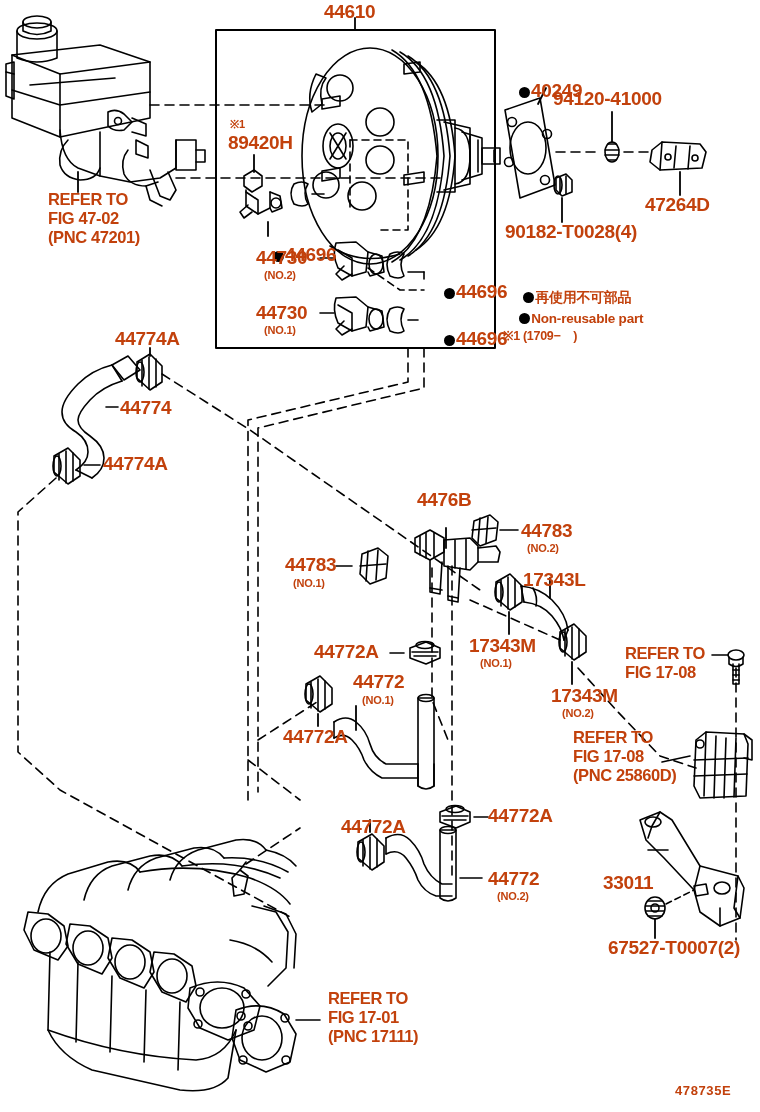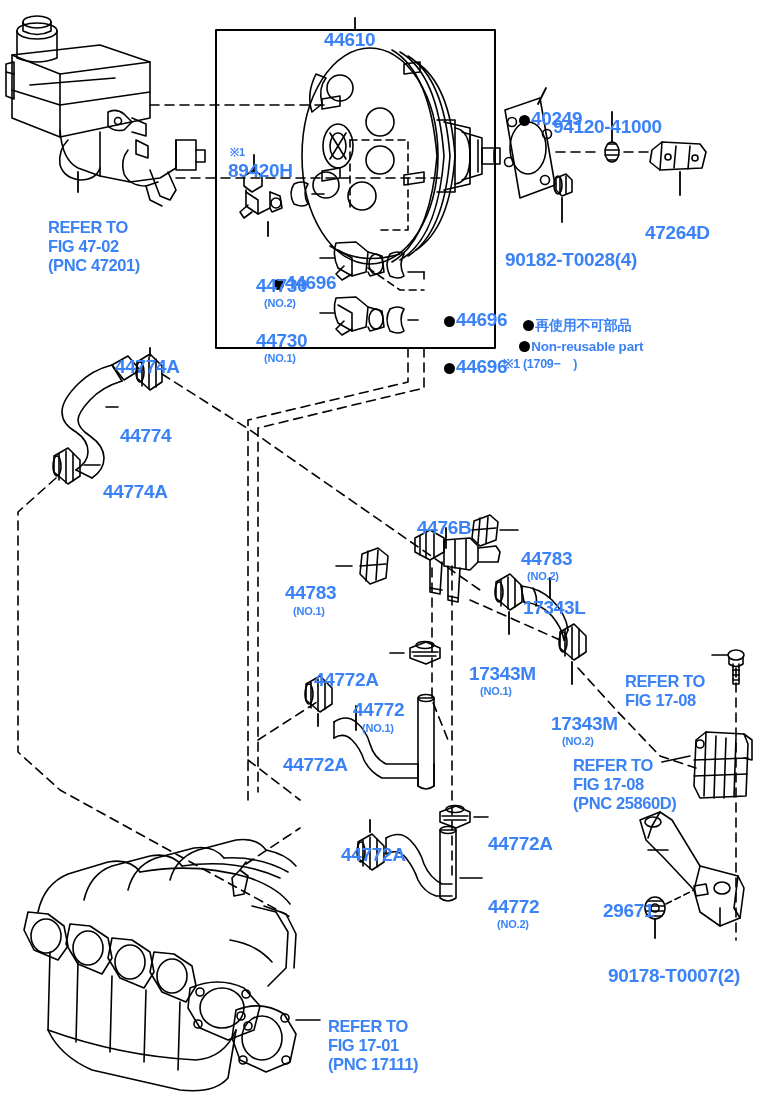--- a/index.html
+++ b/index.html
@@ -1,20 +1,20 @@
 <!DOCTYPE html>
 <html><head>
 <meta charset="utf-8">
 <style>
   html,body{margin:0;padding:0;background:#fff;}
   body{font-family:"Liberation Sans",sans-serif;}
   #sheet{position:relative;width:760px;height:1112px;background:#fff;overflow:hidden;}
   #sheet svg.art{position:absolute;left:0;top:0;width:760px;height:1112px;overflow:visible;}
   .lbl{position:absolute;font-family:"Liberation Sans",sans-serif;font-weight:bold;
-       color:#3b82f6;white-space:pre;line-height:1.02;letter-spacing:-0.3px;margin-top:28px;}
+       color:#c2410c;white-space:pre;line-height:1.02;letter-spacing:-0.3px;}
   .pn{font-size:19px;}
   .sub{font-size:11px;font-weight:bold;letter-spacing:-0.2px;}
   .refer{font-size:16.5px;font-weight:bold;line-height:1.16;letter-spacing:-0.4px;}
   .legend{font-size:13.5px;font-weight:bold;letter-spacing:-0.2px;}
   .legend-jp{font-size:14px;font-weight:bold;font-family:"DejaVu Sans",sans-serif;}
   .note{font-size:12.5px;font-weight:bold;}
   .mark{font-size:11px;font-weight:bold;}
   .diagid{font-size:13px;font-weight:bold;letter-spacing:0.6px;}
   .bullet{display:inline-block;width:11px;height:11px;border-radius:50%;
           background:#000;vertical-align:-1px;margin-right:1px;}
@@ -515,23 +515,23 @@
   <div class="lbl pn" style="left:488px;top:869px;">44772</div>
   <div class="lbl sub" style="left:497px;top:891px;">(NO.2)</div>
 
   <div class="lbl refer" style="left:625px;top:644px;">REFER TO
 FIG 17-08</div>
 
   <div class="lbl refer" style="left:573px;top:728px;">REFER TO
 FIG 17-08
 (PNC 25860D)</div>
 
-  <div class="lbl pn" style="left:603px;top:873px;">29671</div>
-
-  <div class="lbl pn" style="left:608px;top:938px;">90178-T0007(2)</div>
+  <div class="lbl pn" style="left:603px;top:873px;">33011</div>
+
+  <div class="lbl pn" style="left:608px;top:938px;">67527-T0007(2)</div>
 
   <div class="lbl refer" style="left:328px;top:989px;">REFER TO
 FIG 17-01
 (PNC 17111)</div>
 
   <div class="lbl diagid" style="left:675px;top:1084px;">478735E</div>
 
 </div>
 
 </body></html>

